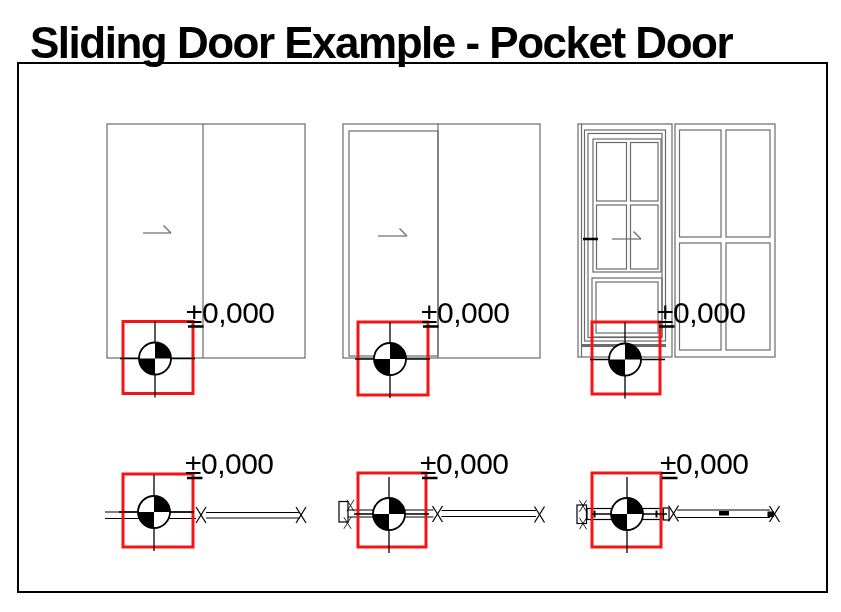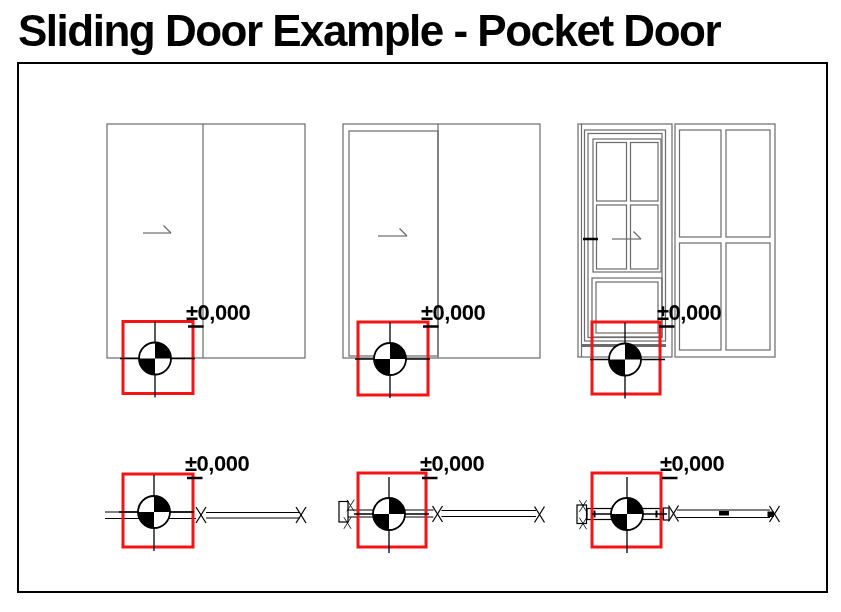--- a/index.html
+++ b/index.html
@@ -7,31 +7,31 @@
     --marker-red:#f51414;
     --ink-black:#000000;
     --paper-white:#ffffff;
   }
   html,body{margin:0;padding:0;background:var(--paper-white);}
   .canvas{
     position:relative;width:841px;height:612px;background:var(--paper-white);
     font-family:"Liberation Sans","DejaVu Sans",sans-serif;overflow:hidden;
   }
   .drawing-title{
-    position:absolute;left:18px;top:6px;margin:0;
+    position:absolute;left:18px;top:6px;margin:12px;
     font-size:44px;font-weight:bold;letter-spacing:-1.5px;color:var(--ink-black);
     white-space:nowrap;
   }
   .frame{
     position:absolute;left:17px;top:62px;width:811px;height:531px;
     border:2px solid var(--ink-black);box-sizing:border-box;
   }
   .lvl{
-    position:absolute;font-size:22px;line-height:30px;color:var(--ink-black);
-    letter-spacing:-0.5px;white-space:nowrap;font-weight:bold;
+    position:absolute;font-size:30px;line-height:30px;color:var(--ink-black);
+    letter-spacing:-0.5px;white-space:nowrap;
   }
   .lvl.e1{left:186px;top:298px;} .lvl.e2{left:421px;top:298px;} .lvl.e3{left:657px;top:298px;}
   .lvl.p1{left:185px;top:449px;} .lvl.p2{left:420px;top:449px;} .lvl.p3{left:660px;top:449px;}
   svg{position:absolute;left:0;top:0;}
   .ln-gray{stroke:var(--drawing-gray);stroke-width:1.2;fill:none;}
   .ln-gray-thick{stroke:var(--drawing-gray);stroke-width:3.2;fill:none;}
   .ln-black{stroke:var(--ink-black);stroke-width:1.2;fill:none;}
   .ln-black-md{stroke:var(--ink-black);stroke-width:2;fill:none;}
   .ln-black-thick{stroke:var(--ink-black);stroke-width:2.5;fill:none;}
   .red-box{stroke:var(--marker-red);stroke-width:3;fill:none;}

